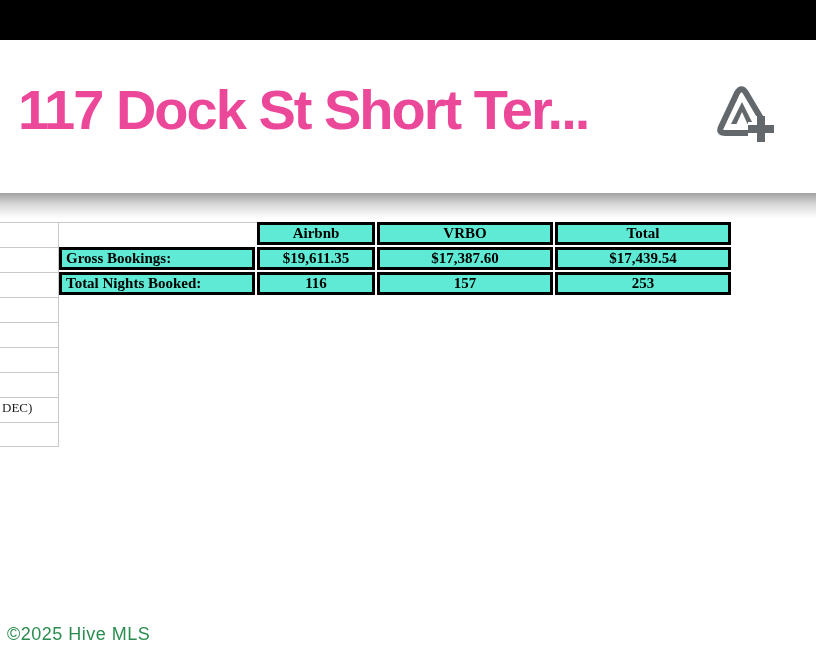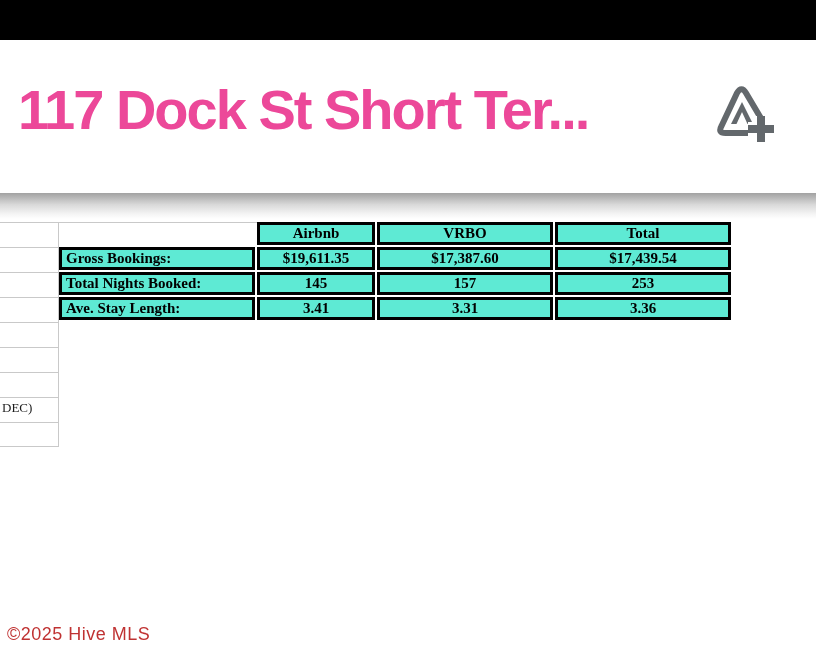--- a/index.html
+++ b/index.html
@@ -38,21 +38,21 @@
   table.metrics .col-total{width:176px;}
   table.metrics td.rowlabel{text-align:left;padding-left:4px;}
   table.metrics td.val,table.metrics th{text-align:center;}
   table.metrics th.corner{border:none;background:transparent;}
   .margin-note{
     position:absolute;left:2px;top:400px;
     font-family:"Liberation Serif",serif;font-size:13px;color:#1c1c1c;
   }
   .watermark{
     position:absolute;left:7px;top:624px;
-    font-family:"Liberation Sans",sans-serif;font-size:18px;color:#b91c1c;opacity:.9;
+    font-family:"Liberation Sans",sans-serif;font-size:18px;color:#15803d;opacity:.9;
     letter-spacing:.5px;
   }
 </style>
 </head>
 <body>
 
 <div class="canvas">
 
   <div class="top-bar"></div>
 
@@ -101,29 +101,23 @@
       <th>Total</th>
     </tr>
     <tr>
       <td class="rowlabel">Gross Bookings:</td>
       <td class="val">$19,611.35</td>
       <td class="val">$17,387.60</td>
       <td class="val">$17,439.54</td>
     </tr>
     <tr>
       <td class="rowlabel">Total Nights Booked:</td>
-      <td class="val">145</td>
+      <td class="val">116</td>
       <td class="val">157</td>
       <td class="val">253</td>
-    </tr>
-    <tr>
-      <td class="rowlabel">Ave. Stay Length:</td>
-      <td class="val">3.41</td>
-      <td class="val">3.31</td>
-      <td class="val">3.36</td>
     </tr>
   </tbody>
     </table>
 
   <div class="margin-note">DEC)</div>
 
   <div class="watermark">©2025 Hive MLS</div>
 
 </div>
 

